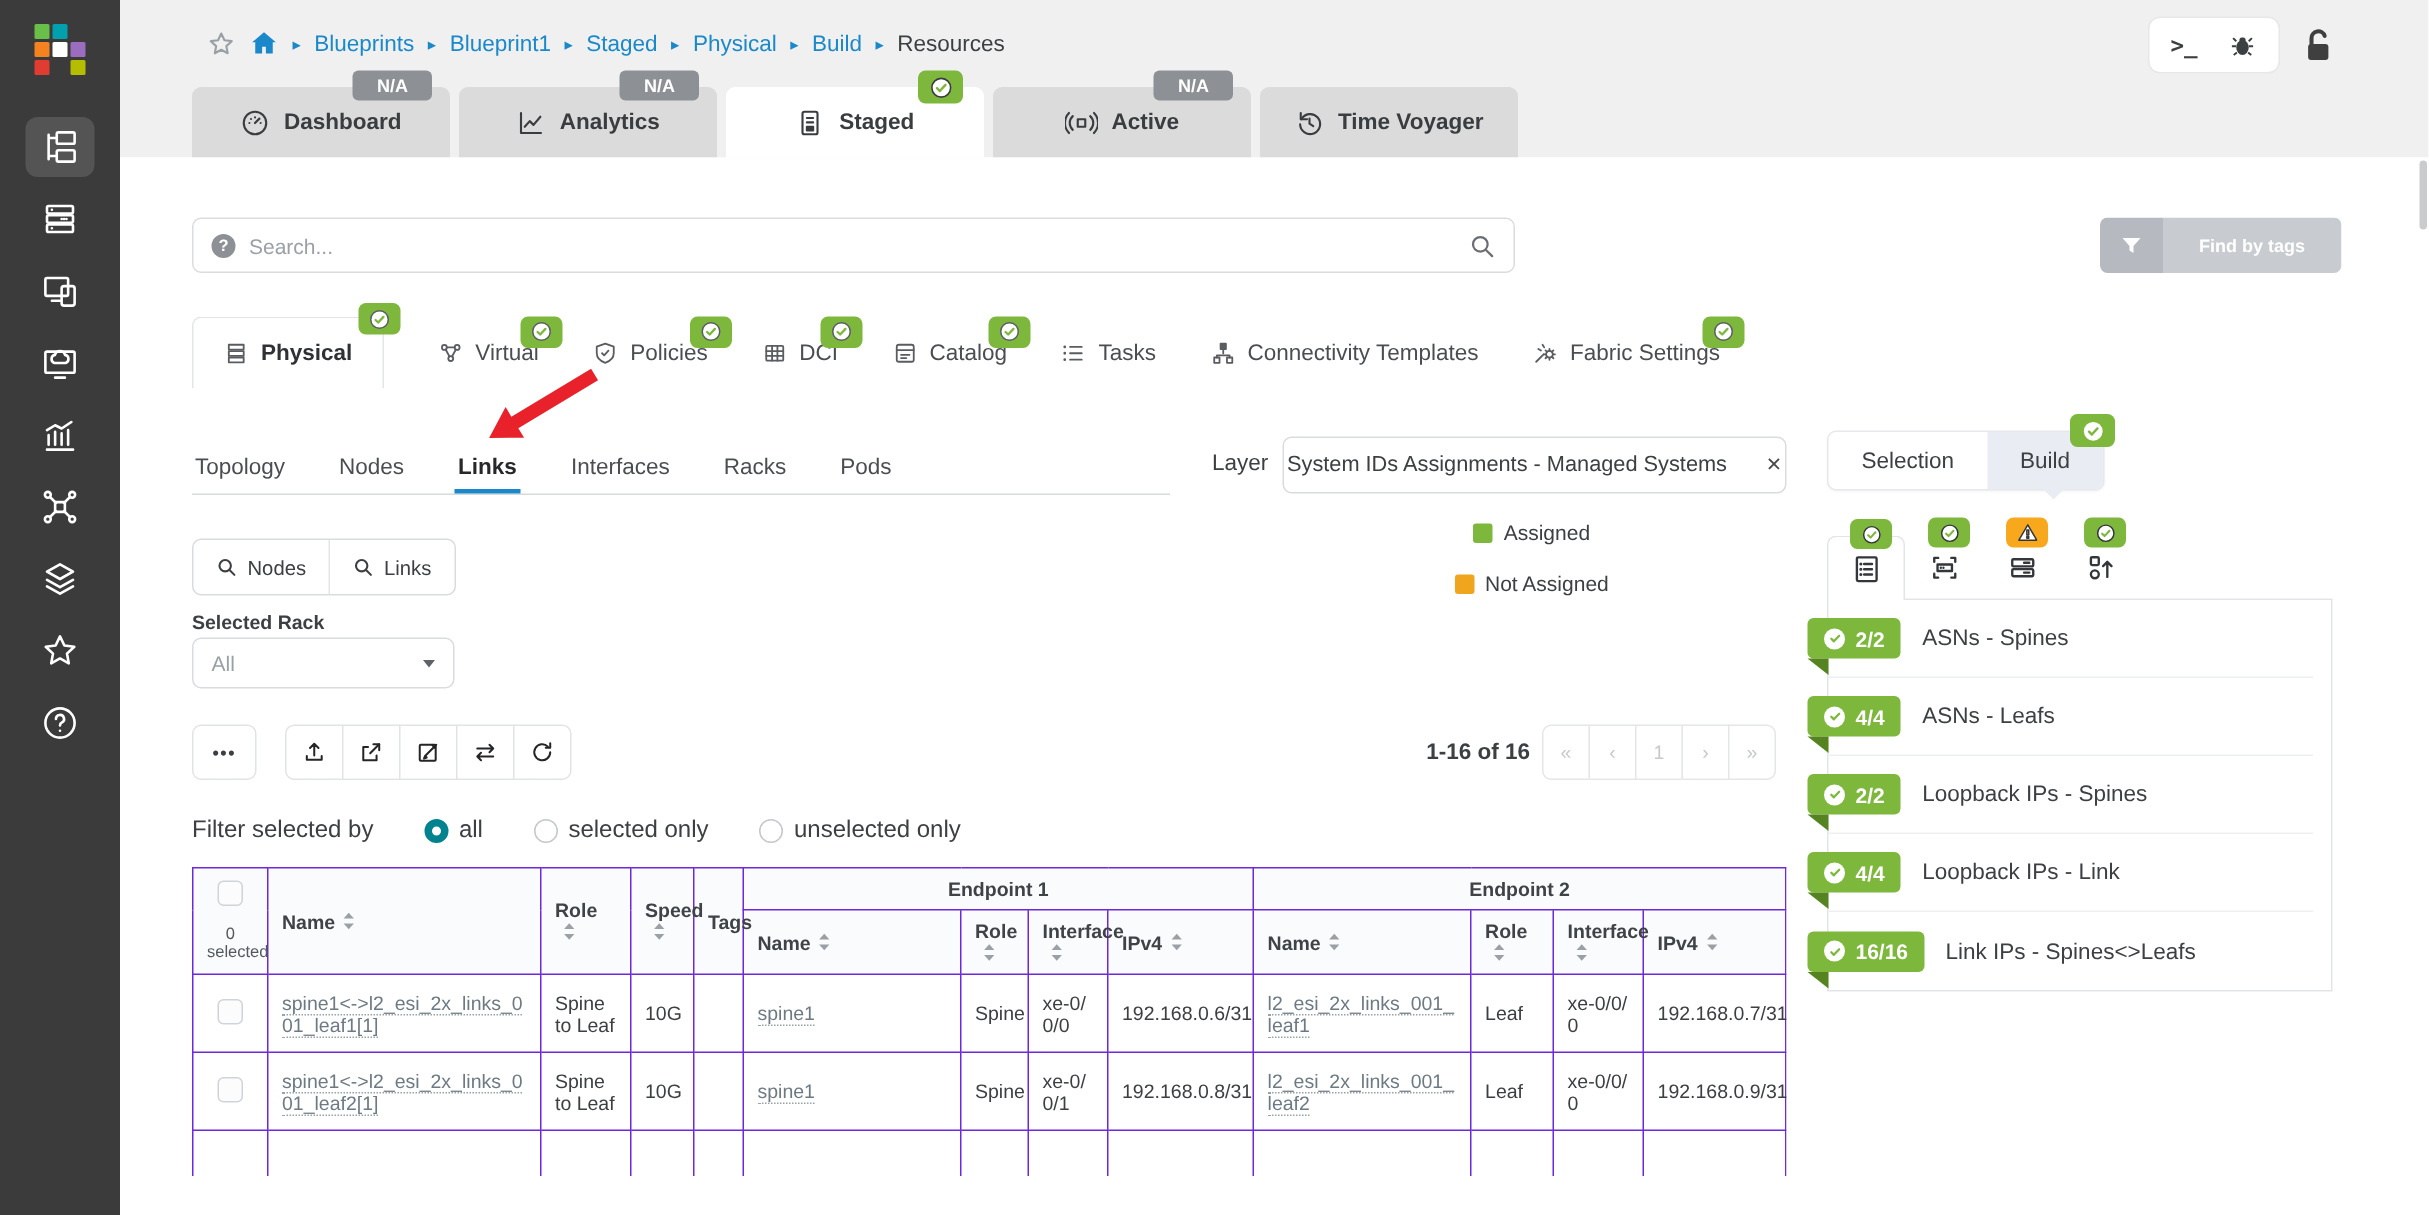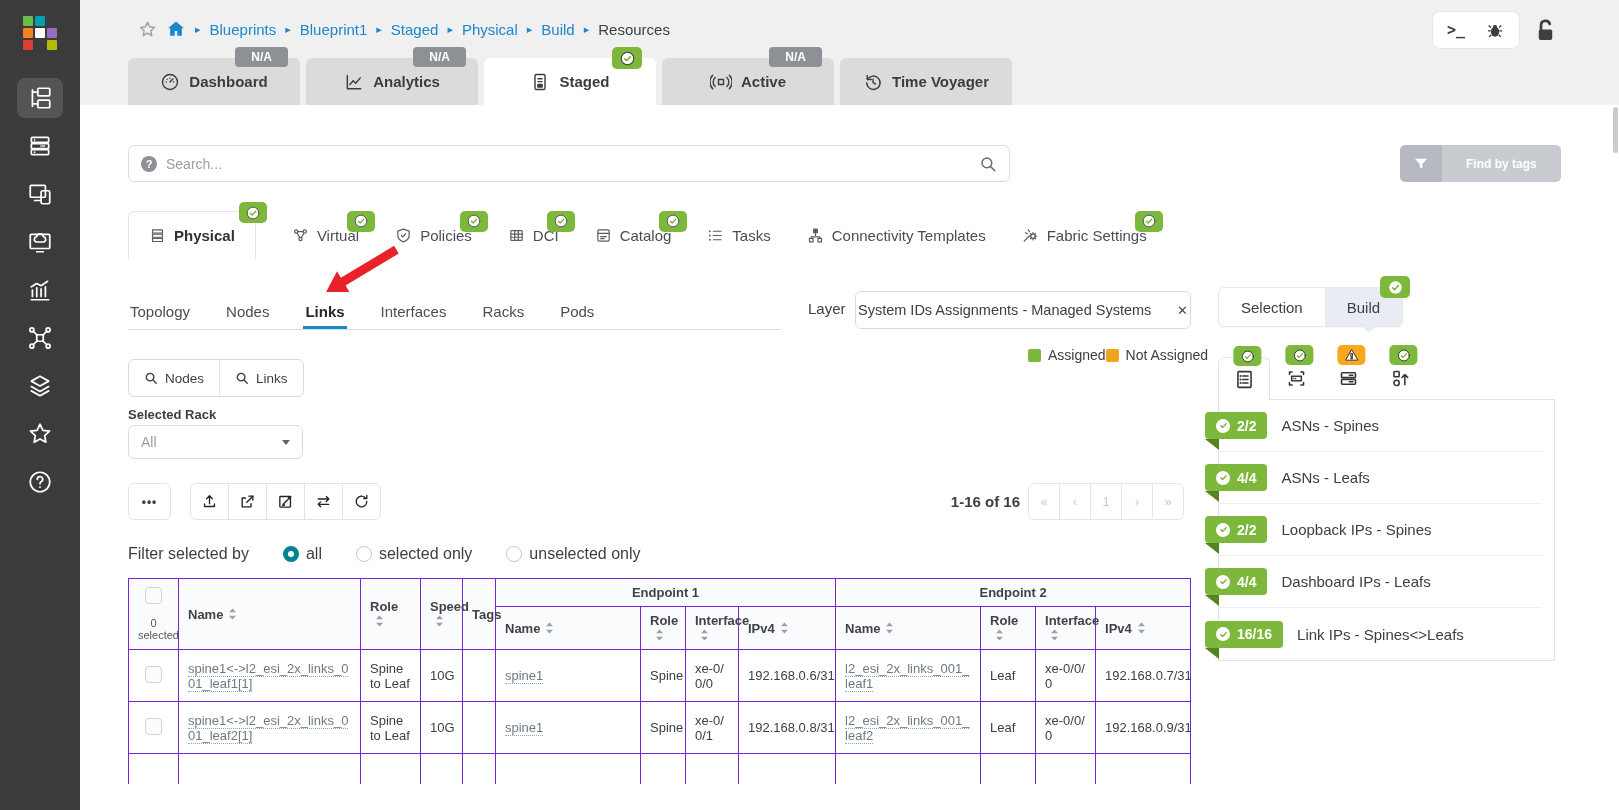--- a/index.html
+++ b/index.html
@@ -58,21 +58,21 @@
   .view-tabs { position:absolute; left:48px; top:190px; width:652px; display:flex; gap:32px; border-bottom:1px solid #d8dbde; }
   .vtab { font-size:15px; color:#4a4e52; padding:8px 2px 9px; }
   .vtab.active { font-weight:bold; color:#26282a; border-bottom:3px solid #1a88c9; padding-bottom:6px; }
   .red-arrow { position:absolute; left:243px; top:172px; transform:rotate(-31deg); transform-origin:6px 12px; }
 
   
   .layer-label { position:absolute; left:728px; top:195px; font-size:15px; color:#3c4043; }
   .layer-dd { position:absolute; left:775px; top:186px; width:336px; height:38px; background:#fff; border:1px solid #d9dcdf; border-radius:6px; display:flex; align-items:center; padding:0 2px; }
   .layer-dd .val { flex:1; font-size:14.5px; color:#3c4043; white-space:nowrap; overflow:hidden; }
   .layer-dd .x { color:#4a4a4a; font-size:13px; font-weight:bold; }
-  .legend { position:absolute; left:948px; top:242px; display:flex; align-items:center; }
+  .legend { position:absolute; left:890px; top:242px; display:flex; gap:18px; align-items:center;flex-direction:column; }
   .legend .it { display:flex; gap:7px; align-items:center; font-size:14px; color:#3c4043; }
   .sq { width:13px; height:13px; border-radius:2px; }
 
   
   .selbuild { position:absolute; left:1138px; top:182px; display:flex; border:1px solid #e6e8eb; border-radius:6px; background:#fff; box-shadow:0 1px 2px rgba(0,0,0,.04); }
   .sb { height:38px; display:flex; align-items:center; padding:0 22px; font-size:15px; color:#3c4043; position:relative; }
   .sb.active { background:#e9edf3; border-radius:0 5px 5px 0; font-weight:normal; }
   .sb-badge { position:absolute; top:-12px; right:-8px; width:30px; height:22px; border-radius:5px; background:#7db73b; display:flex; align-items:center; justify-content:center; }
   .sb-caret { position:absolute; bottom:-5px; right:28px; width:10px; height:10px; background:#e9edf3; transform:rotate(45deg); }
 
@@ -568,21 +568,21 @@
         </div>
         <div class="b-row">
           <span class="ribbon">
               <span class="rcheck">
                 <svg width="9" height="9" viewBox="0 0 24 24">
                   <path d="M5 13 l4.5 4.5 L19 7.5" stroke="#7db73b" stroke-width="4" fill="none" stroke-linecap="round" stroke-linejoin="round"></path>
                 </svg>
               </span>
               <span>4/4</span>
             </span>
-          <span class="b-label">Dashboard IPs - Leafs</span>
+          <span class="b-label">Loopback IPs - Link</span>
         </div>
         <div class="b-row">
           <span class="ribbon">
               <span class="rcheck">
                 <svg width="9" height="9" viewBox="0 0 24 24">
                   <path d="M5 13 l4.5 4.5 L19 7.5" stroke="#7db73b" stroke-width="4" fill="none" stroke-linecap="round" stroke-linejoin="round"></path>
                 </svg>
               </span>
               <span>16/16</span>
             </span>

